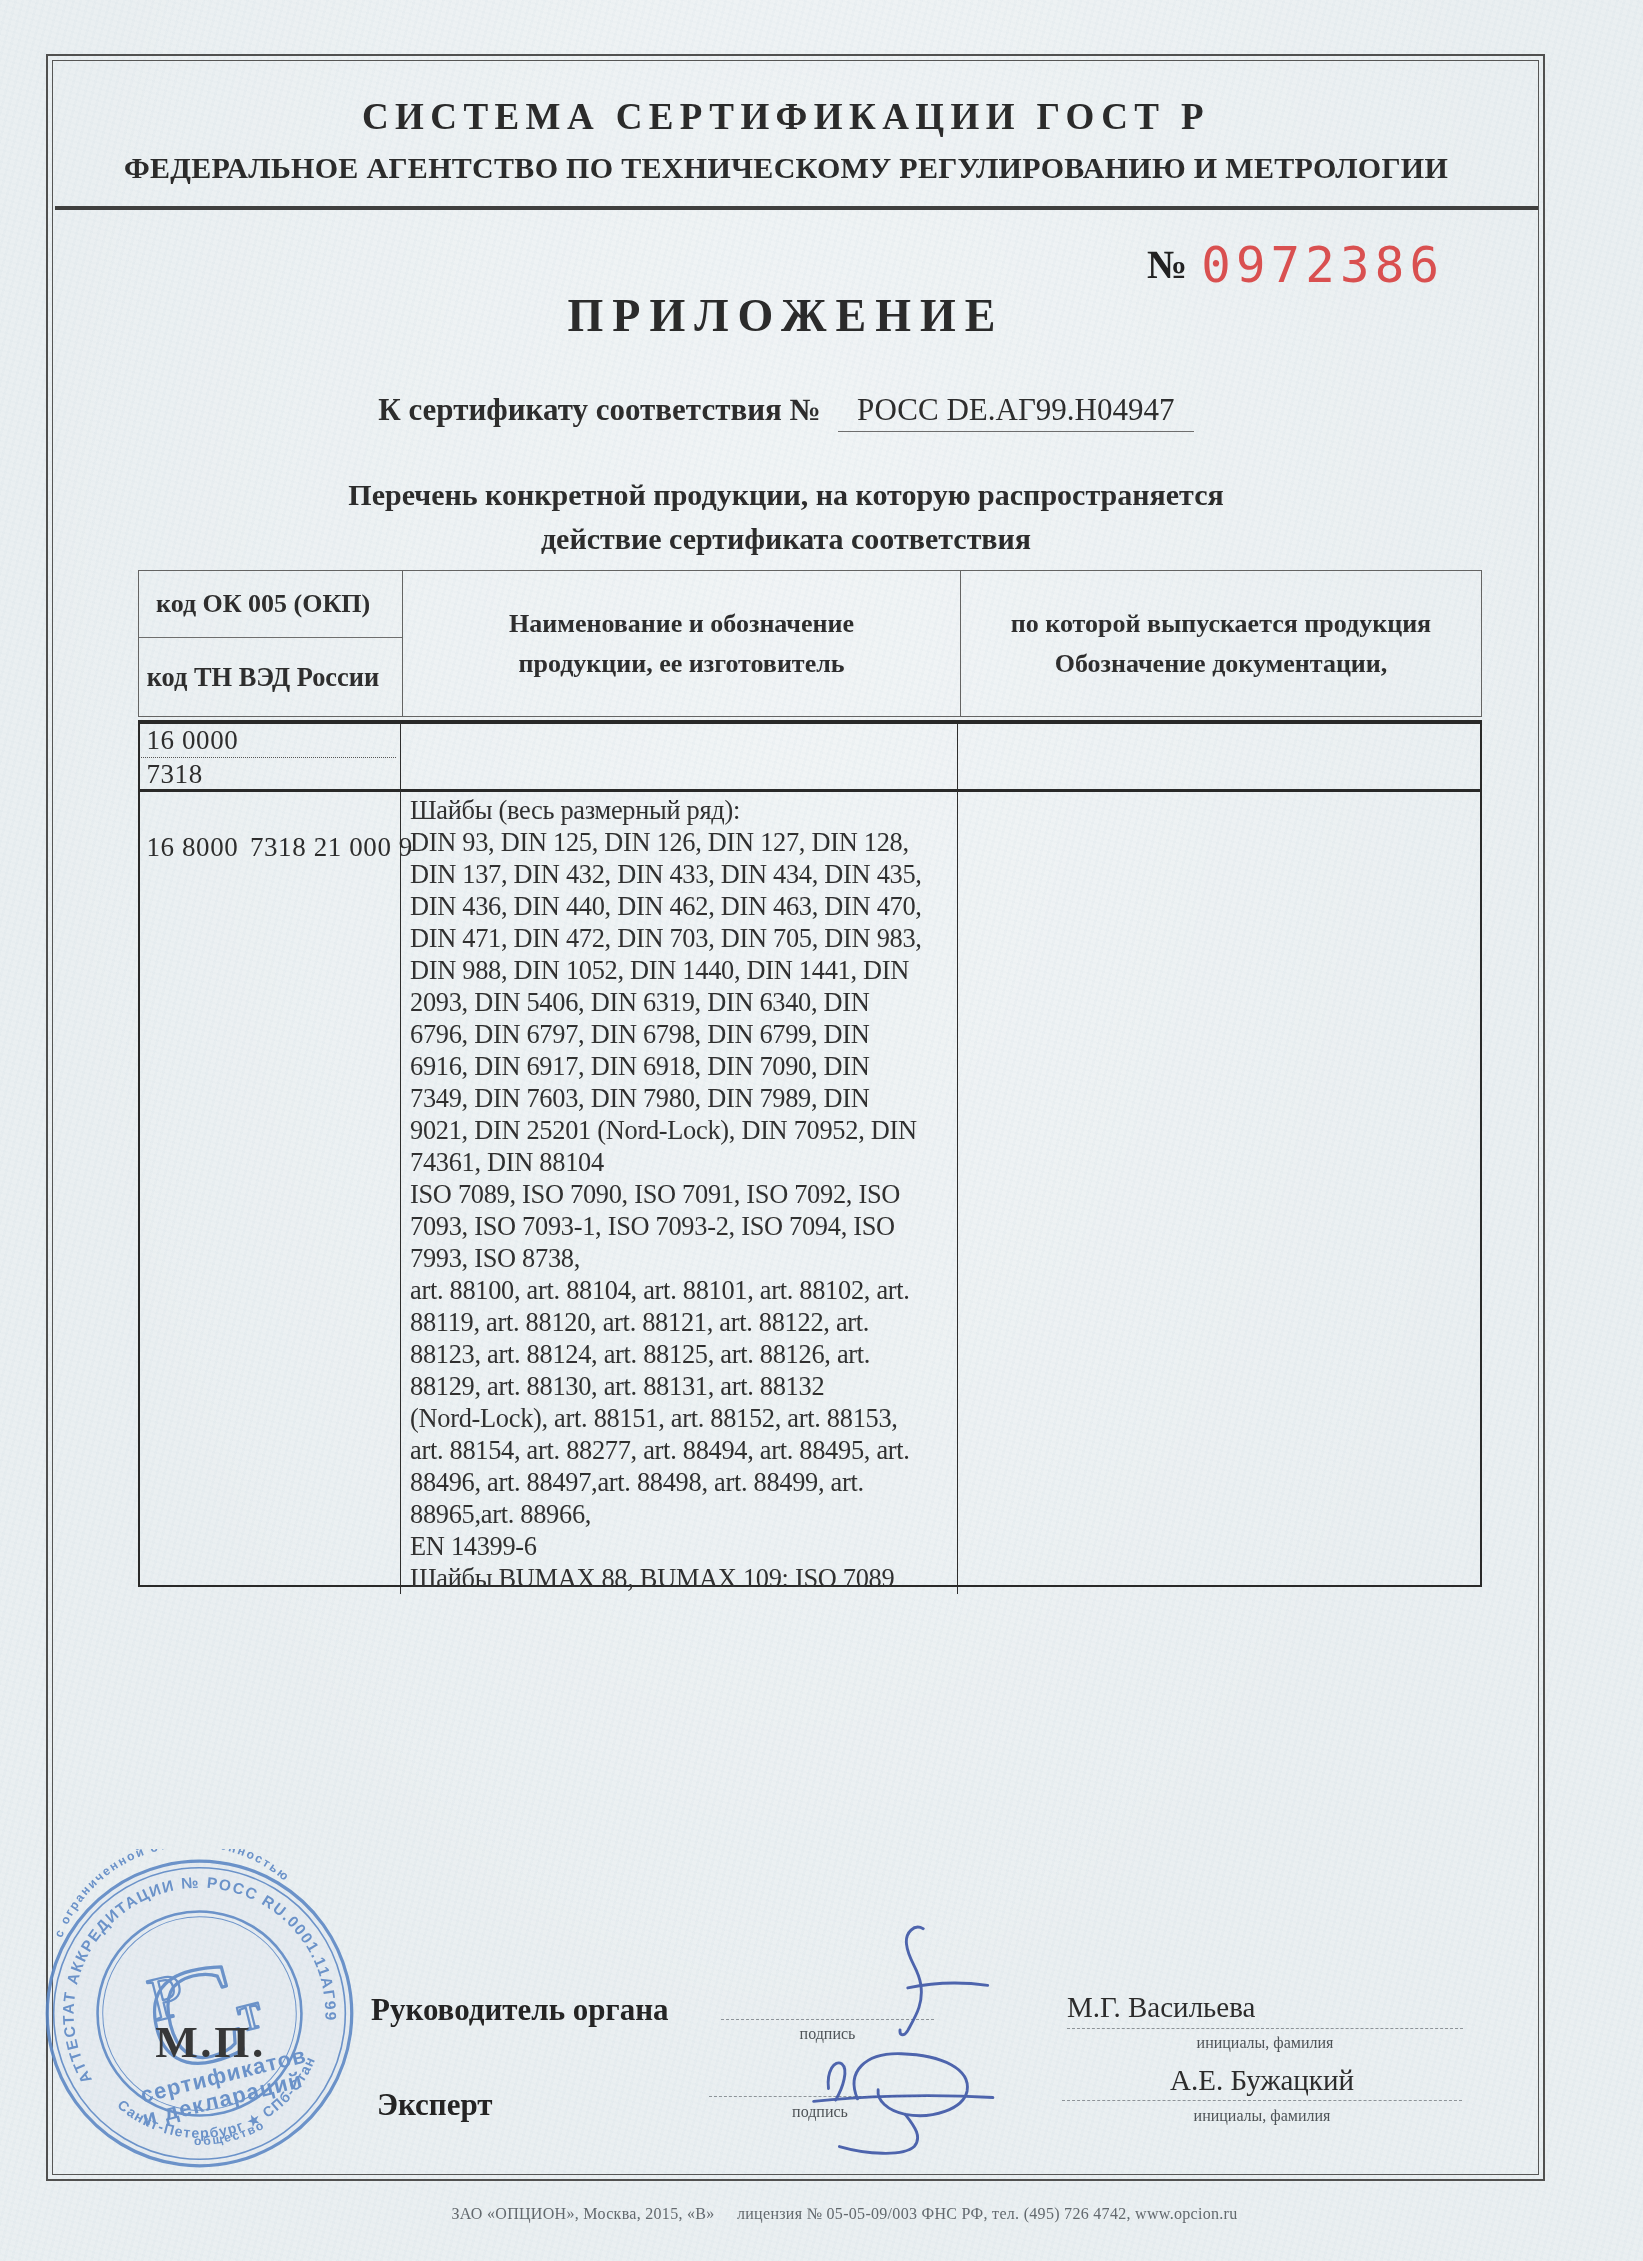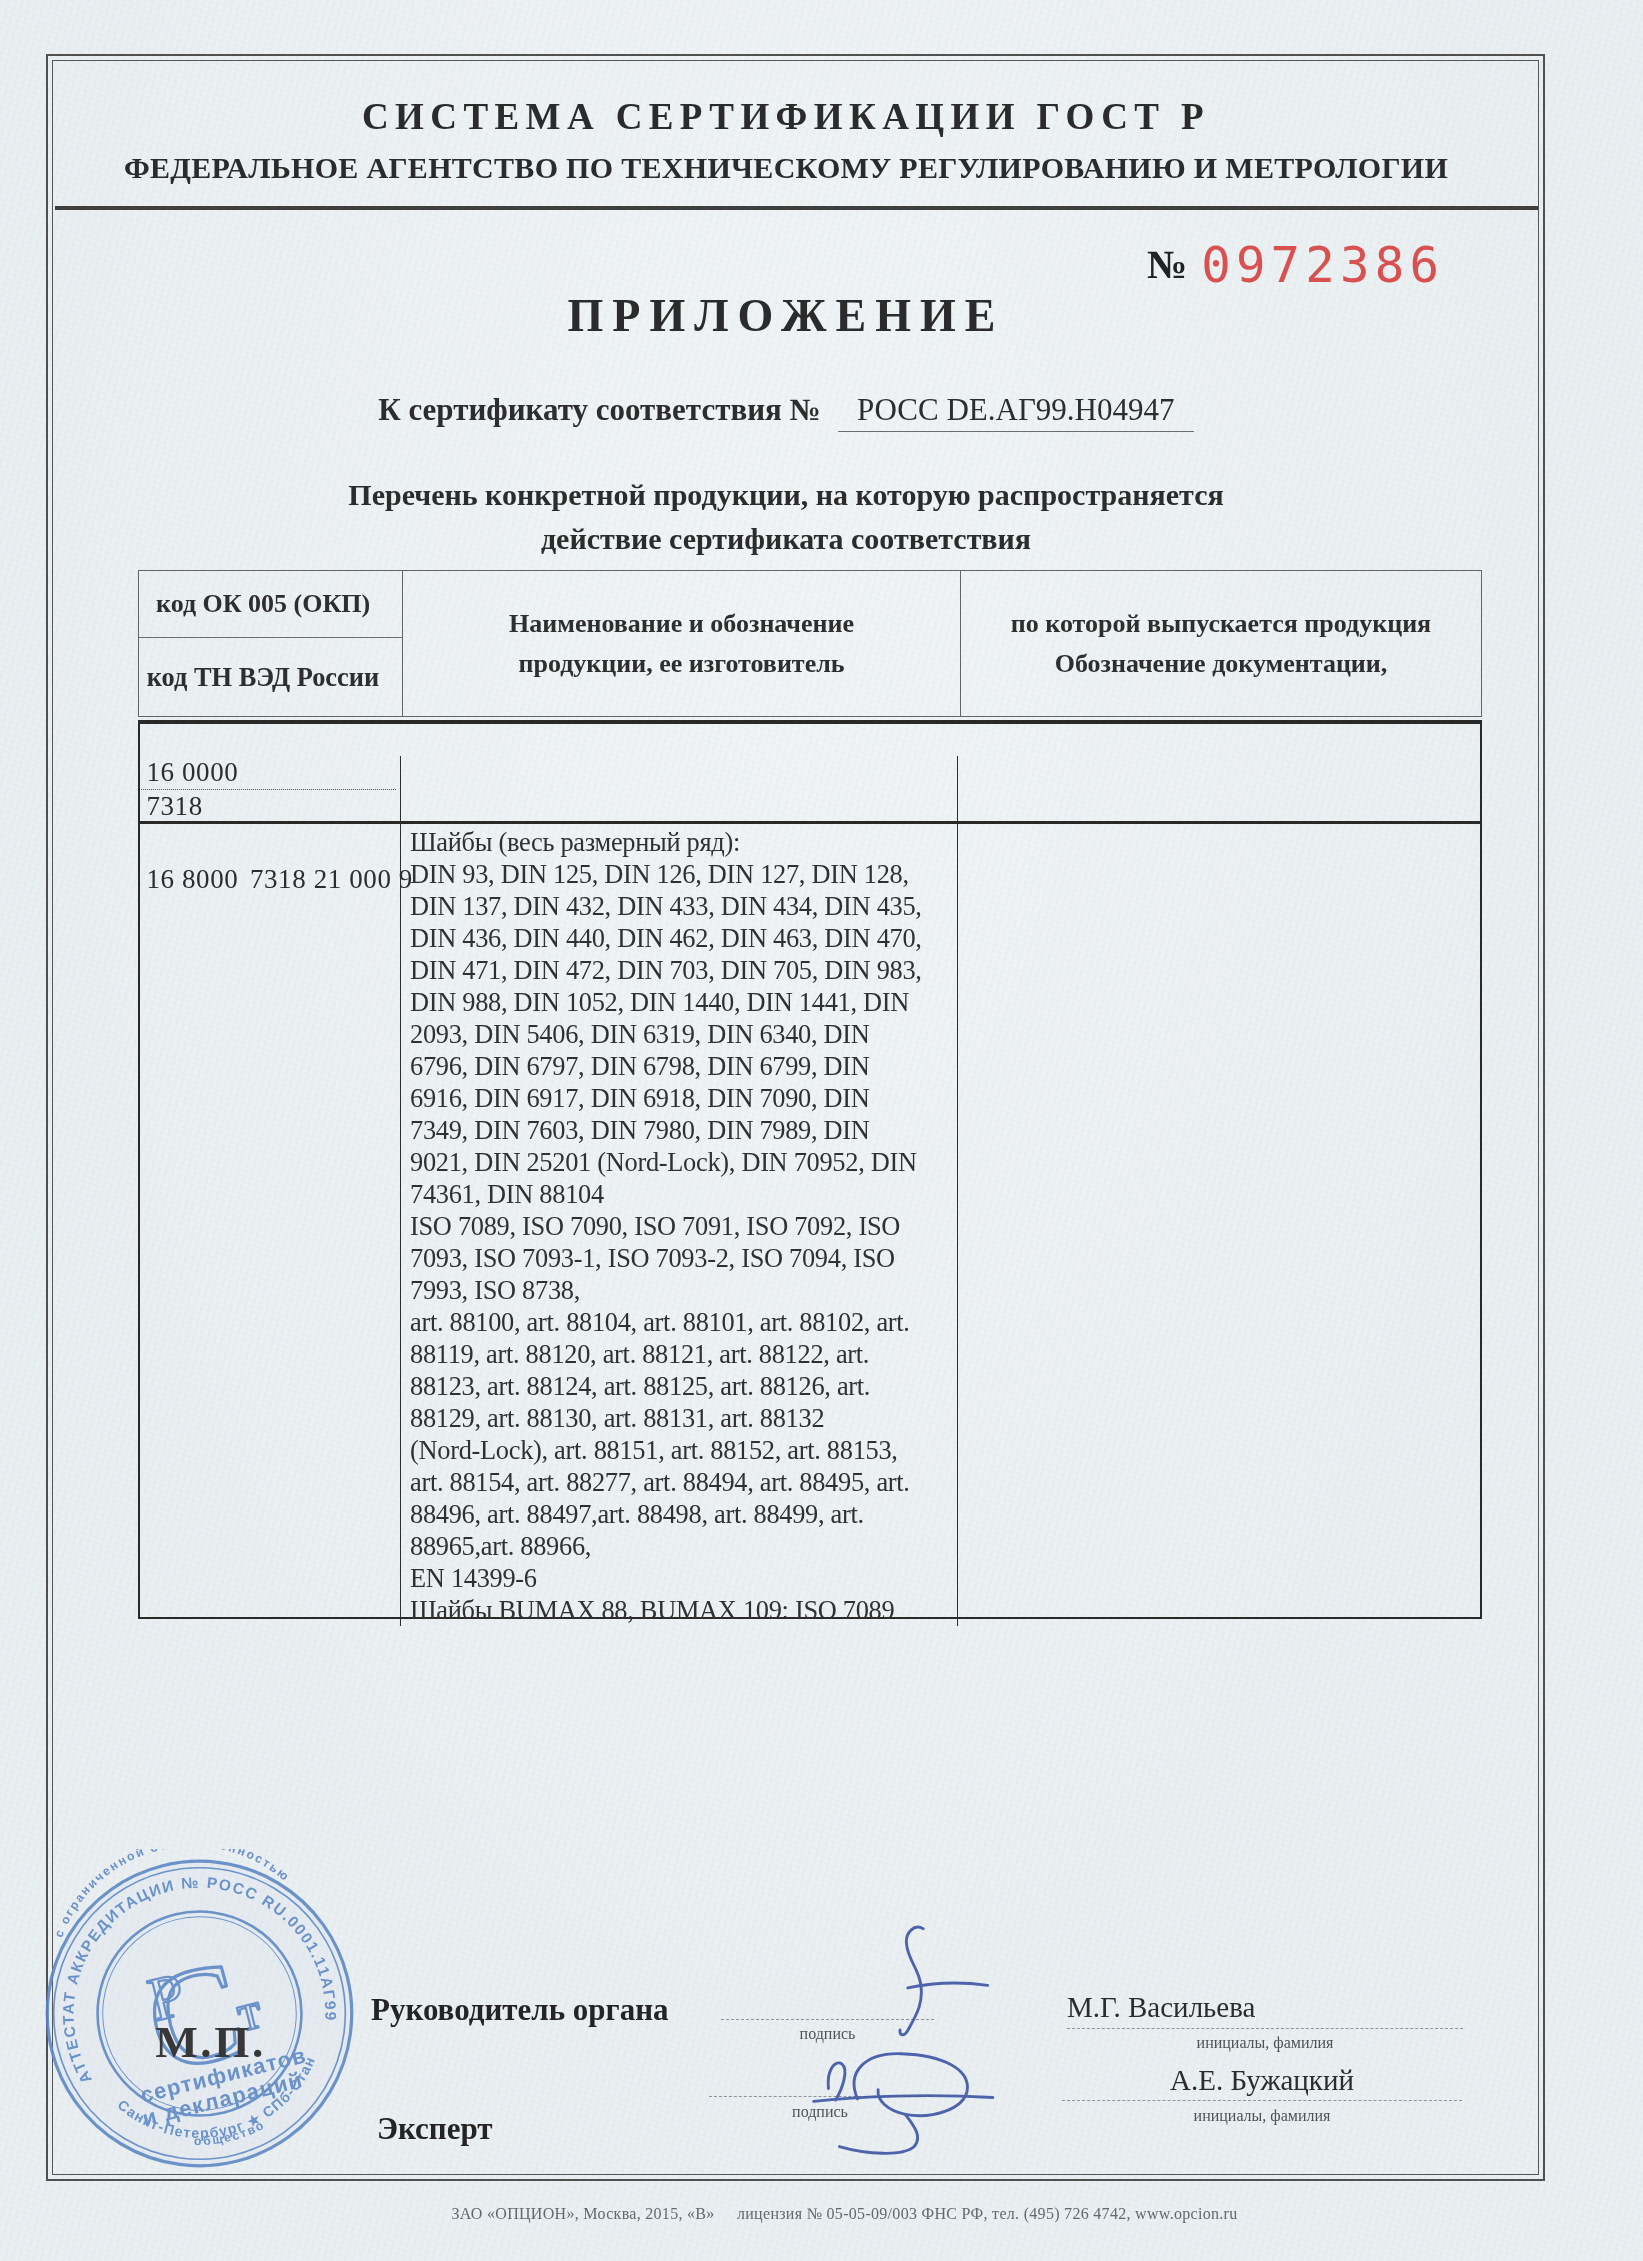--- a/index.html
+++ b/index.html
@@ -42,37 +42,37 @@
   .ptable { position:absolute; left:90px; top:570px; width:1392px;padding-left:48px; }
   .thead { display:grid; grid-template-columns:263px 558px 1fr; height:147px; border:1.3px solid #646463; }
   .th-c1 { display:flex; flex-direction:column; }
   .th-c1-top { height:67px; border-bottom:1.3px solid #6e6e6d; display:flex; align-items:center;
                padding-left:17px; font-size:26px; font-weight:bold; }
   .th-c1-bot { flex:1; display:flex; align-items:center; padding-left:7.7px; font-size:26.4px; font-weight:bold; }
   .th-c2, .th-c3 { border-left:1.3px solid #646463; display:flex; flex-direction:column; justify-content:center;
                    gap:10.3px; text-align:center; font-size:26px; font-weight:bold; line-height:1.12; }
   .tbody { margin-top:3.2px; border:2.6px solid #292928; border-top-width:4.5px; }
   .trow { display:grid; grid-template-columns:260px 557px 1fr; }
-  .row1 { height:68px; border-bottom:3.9px solid #292928;margin-top:32px; }
+  .row1 { height:68px; border-bottom:3.9px solid #292928; }
   .row2 { height:793px; }
   .td-c2, .td-c3 { border-left:1.9px solid #2e2e2d; }
   .codes { display:flex; flex-direction:column; justify-content:space-between; height:100%; padding:1.3px 0 2.6px 0; }
   .codes2 { height:72px; display:flex; flex-direction:row; justify-content:space-between; padding:2.6px 0 1.3px 0;align-items:flex-end; }
   .code-val { font-size:27px; color:#2d2d2d; padding-left:6.4px; letter-spacing:0.6px; white-space:nowrap; }
   .dotline { border-top:1.9px dotted #575756; margin:0.6px 3.9px 0.6px 1.3px; }
   .product-text { font-size:26.4px; line-height:32px; letter-spacing:-0.3px; color:#303030;
                   padding:1.9px 3.9px 0 9px; white-space:pre-line; }
 
   .stamp-svg { position:absolute; left:35px; top:1849px; width:329px; height:329px; opacity:0.88; }
   .sig-svg { position:absolute; left:677px; top:1895px; width:361px; height:271px; opacity:0.9; }
 
   .role1a { position:absolute; left:371px; top:1992px; font-size:31px; font-weight:bold; color:#242424; }
   .role1b { position:absolute; left:356px; top:2027px; font-size:31px; font-weight:bold; color:#242424;
             border-bottom:5.2px solid #161616; padding-bottom:2.6px; }
-  .role2  { position:absolute; left:377px; top:2087px; font-size:31px; font-weight:bold; color:#242424;margin-top:24px; }
+  .role2  { position:absolute; left:377px; top:2087px; font-size:31px; font-weight:bold; color:#242424; }
 
   .sigline1 { position:absolute; left:721px; top:2019px; width:213px; border-top:1.3px dashed #8d9398; }
   .sigcap1  { position:absolute; left:721px; top:2025px; width:213px; text-align:center;
               font-size:16px; color:#4e5357; }
   .nameline1 { position:absolute; left:1067px; top:2028px; width:396px; border-top:1.3px dashed #8d9398; }
   .name1 { position:absolute; left:1067px; top:1991px; width:396px; text-align:left; font-size:29px; color:#2c2c2c; }
   .namecap1 { position:absolute; left:1067px; top:2034px; width:396px; text-align:center; font-size:16px; color:#4e5357; }
 
   .sigline2 { position:absolute; left:709px; top:2096px; width:222px; border-top:1.3px dashed #8d9398; }
   .sigcap2  { position:absolute; left:709px; top:2103px; width:222px; text-align:center;

